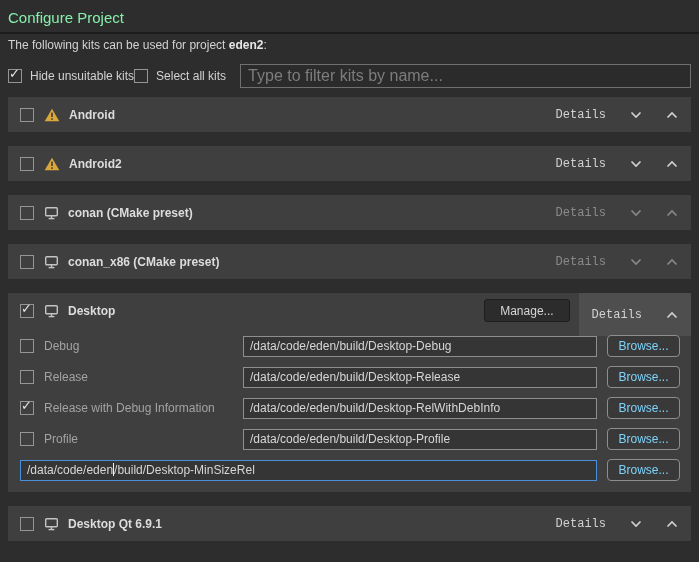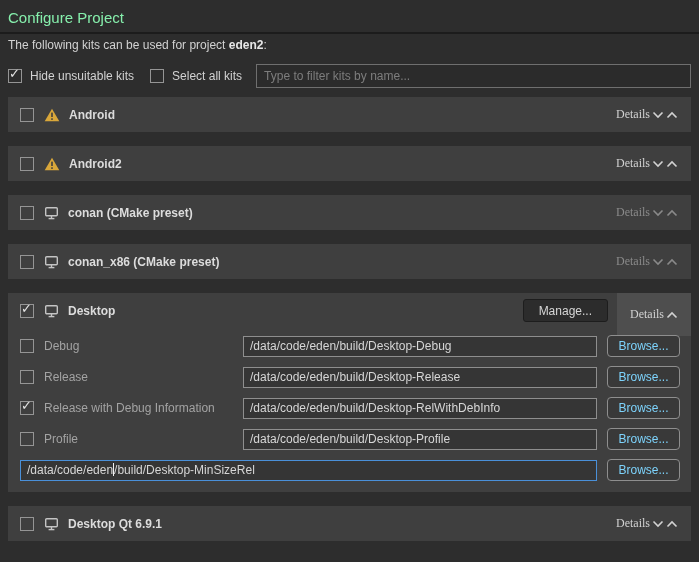--- a/index.html
+++ b/index.html
@@ -17,25 +17,25 @@
     font-weight:normal;
     color:#86efac;
     border-bottom:2px solid #1c1c1c;
   }
   .intro { margin:4px 8px 0 8px; color:#d2d2d2; }
   .intro b { color:#e6e6e6; }
 
   .filter-row { display:flex; align-items:center; margin:12px 8px 0 8px; }
   .check-item { display:flex; align-items:center; }
   .check-item .cb { margin-right:8px; }
-  .check-item + .check-item { margin-left:16px; }
+  .check-item + .check-item { }
   .filter-input {
     flex:1; margin-left:14px; height:24px;
     background:#2b2b2b; border:1px solid #6f6f6f;
-    color:#d2d2d2; font-size:12px; font-family:inherit; padding:0 7px;
+    color:#d2d2d2; font-size:16px; font-family:inherit; padding:0 7px;
     outline:none;
   }
   .filter-input::placeholder { color:#7d7d7d; }
 
   .cb {
     width:14px; height:14px; border:1px solid #959595;
     position:relative; flex:none; background:transparent;
   }
   .cb .tick {
     display:none; position:absolute; top:-3px; left:0px;
@@ -44,24 +44,24 @@
   .cb.checked .tick { display:block; }
 
   .kit-list { margin:9px 8px 0 8px; }
   .kit { background:#3f3f3f; margin-bottom:14px; }
   .kit-header { display:flex; align-items:center; height:35px; padding-left:12px; }
   .kit-icon { margin-left:10px; display:flex; align-items:center; }
   .kit-name { margin-left:9px; font-weight:bold; color:#dcdcdc; }
   .spacer { flex:1; }
 
   .details-btn {
-    display:flex; align-items:center; gap:2px;
+    display:flex; align-items:center; gap:24px;
     padding:0 13px; height:35px;
     background:transparent; border:none;
-    color:#d2d2d2; font-size:12px; font-family:Liberation Serif, serif;
+    color:#d2d2d2; font-size:12px; font-family:Liberation Mono, monospace;
     cursor:default;
   }
   .details-btn svg { display:block; }
   .details-btn.disabled { color:#8a8a8a; }
   .details-btn.expanded {
     background:#4e4e4e; height:43px; align-self:flex-start;
   }
   .chev-up { display:none; }
   .details-btn.expanded .chev-up { display:block; }
 

